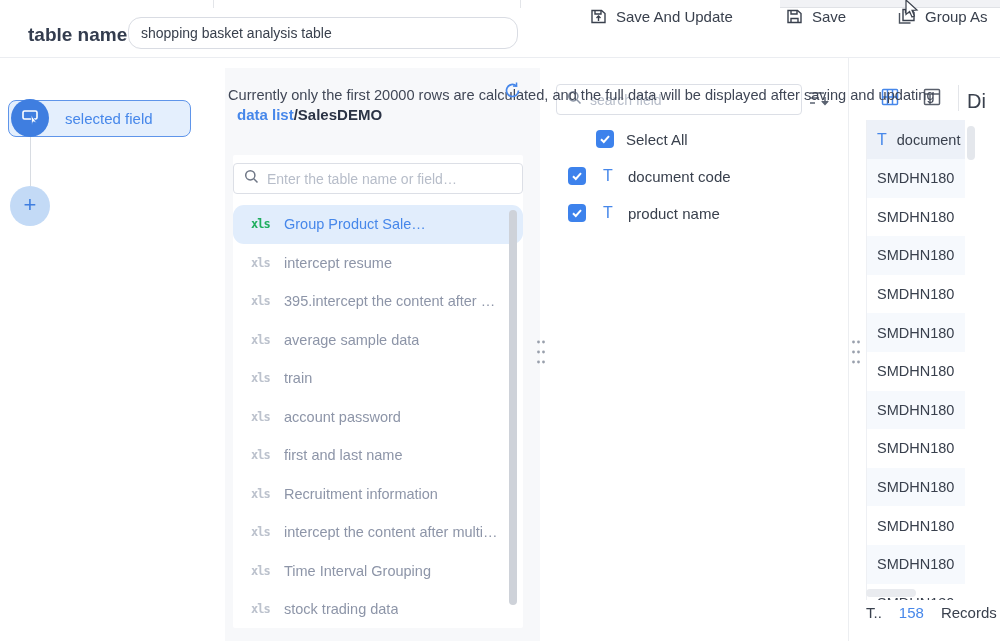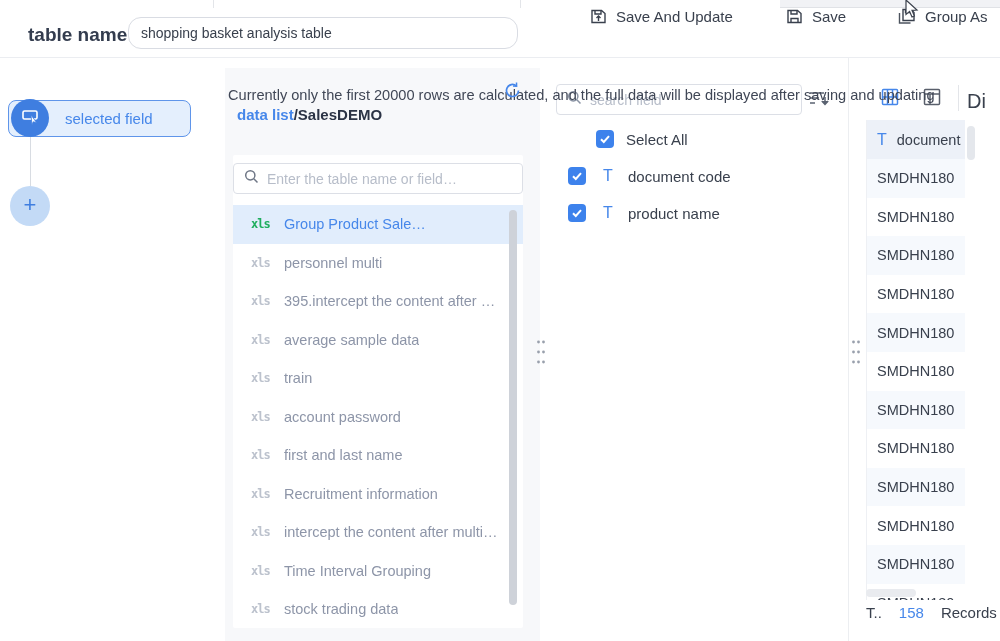--- a/index.html
+++ b/index.html
@@ -27,21 +27,21 @@
   
   .source-panel { position:absolute; left:225px; top:68px; width:315px; height:573px; background:#f7f8fa; }
   .breadcrumb { position:absolute; left:12px; top:38px; font-size:15px; font-weight:bold; white-space:nowrap; }
   .bc-link { color:#4687ea; cursor:pointer; }
   .bc-sep, .bc-cur { color:#2b3345; }
   .src-card { position:absolute; left:8px; top:87px; width:290px; height:473px; background:#fff; border-radius:2px; overflow:hidden; }
   .src-search { position:absolute; left:0; top:8px; width:290px; height:31px; border:1px solid #dcdfe6; border-radius:4px; background:#fff; display:flex; align-items:center; padding:0 10px; gap:8px; }
   .src-search input { border:none; outline:none; flex:1; font-size:14px; color:#39404d; font-family:"Liberation Sans",sans-serif; }
   .src-search input::placeholder, .fld-search input::placeholder { color:#b7bdc9; }
   .tlist { position:absolute; left:0; top:50px; width:290px; height:423px; overflow:hidden; }
-  .tli { height:38.5px; display:flex; align-items:center; padding-left:18px; gap:11px; font-size:14.5px; color:#8d95a8; cursor:pointer; white-space:nowrap; }
+  .tli { height:38.5px; display:flex; align-items:center; padding-left:18px; gap:11px; font-size:14.5px; color:#8d95a8; cursor:pointer; white-space:nowrap;border-radius:11px; }
   .tli .lbl { overflow:hidden; text-overflow:ellipsis; max-width:230px; }
   .tli.sel { background:#e1edfc; color:#4687ea; }
   .xls { font-family:"DejaVu Sans Mono",monospace; font-size:12px; font-weight:bold; letter-spacing:-1px; color:#bcc2cd; flex:0 0 22px; }
   .tli.sel .xls { color:#1fae5e; }
   .src-scroll { position:absolute; left:276px; top:55px; width:8px; height:395px; background:#ced2d9; border-radius:4px; cursor:pointer; }
   
   .fields-panel { position:absolute; left:540px; top:58px; width:308px; height:583px; background:#fff; }
   .fld-search { position:absolute; left:16px; top:26px; width:246px; height:31px; border:1px solid #dcdfe6; border-radius:4px; display:flex; align-items:center; padding:0 10px; gap:8px; background:#fff; }
   .fld-search input { border:none; outline:none; flex:1; font-size:14px; font-family:"Liberation Sans",sans-serif; color:#39404d; }
   .sort-btn { position:absolute; left:268px; top:30px; width:26px; height:24px; cursor:pointer; }
@@ -143,21 +143,21 @@
         </span>
         <input type="text" placeholder="Enter the table name or field…" style="">
       </div>
       <div class="tlist">
         <div class="tli sel">
             <span class="xls">xls</span>
             <span class="lbl">Group Product Sale…</span>
           </div>
         <div class="tli">
             <span class="xls">xls</span>
-            <span class="lbl">personnel multi</span>
+            <span class="lbl">intercept resume</span>
           </div>
         <div class="tli">
             <span class="xls">xls</span>
             <span class="lbl">395.intercept the content after …</span>
           </div>
         <div class="tli">
             <span class="xls">xls</span>
             <span class="lbl">average sample data</span>
           </div>
         <div class="tli">

